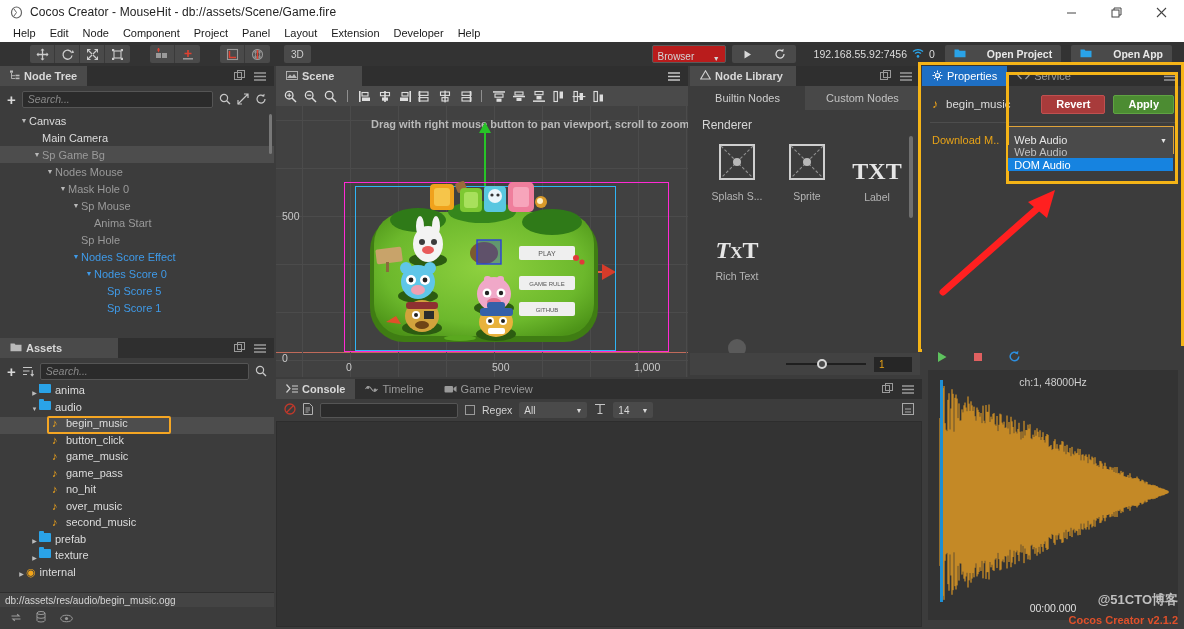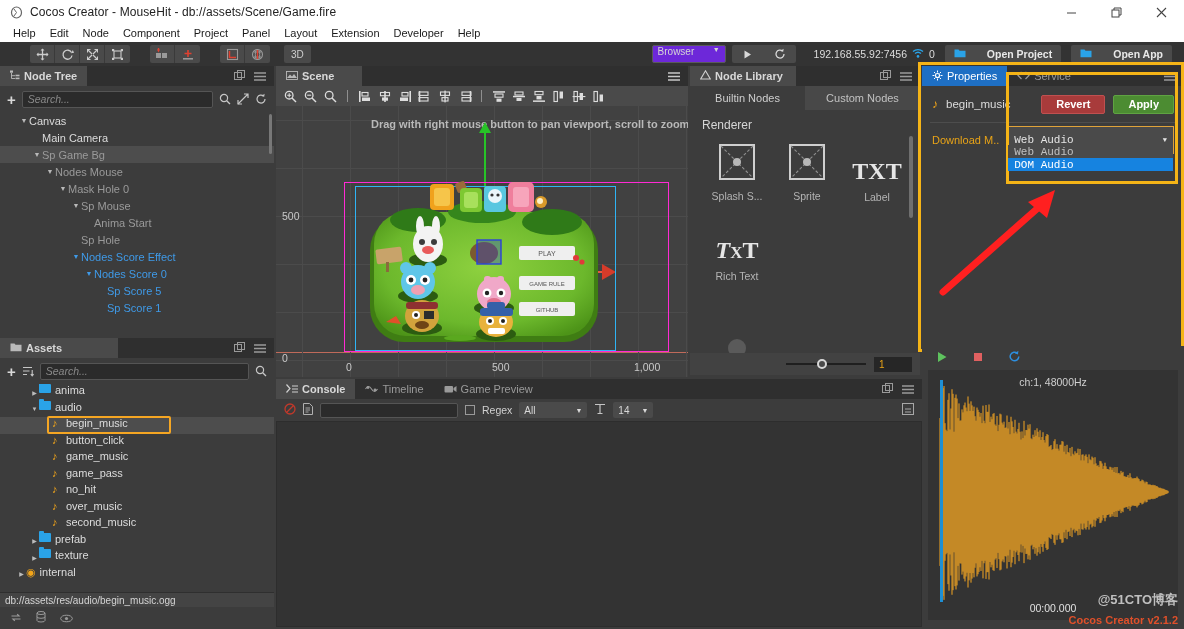--- a/index.html
+++ b/index.html
@@ -52,22 +52,22 @@
   }
   .tb-btn:last-child { border-right: none; }
   .tb-btn svg { display: block; }
   .tb-gap { width: 14px; }
   .tb-3d {
     margin-left: 14px; background: #4a4a4a; color: #cfcfcf; font-size: 10px;
     height: 18px; padding: 0 7px; display: flex; align-items: center; border-radius: 2px;
   }
   .tb-spacer { flex: 1; }
   .tb-select {
-    width: 74px; height: 18px; background: #6d28d9; border: 1px solid #5a5a5a;
-    border-radius: 2px; display: flex; align-items: flex-start; justify-content: space-between;
+    width: 74px; height: 18px; background: #b91c1c; border: 1px solid #5a5a5a;
+    border-radius: 2px; display: flex; align-items: flex-end; justify-content: space-between;
     padding: 0 5px; color: #d5d5d5; font-size: 10px;
   }
   .tb-play-group {
     margin-left: 6px; display: flex; background: #4a4a4a; border-radius: 2px; overflow: hidden;
   }
   .tb-play-btn { width: 32px; height: 18px; display: flex; align-items: center; justify-content: center; }
   .tb-ip { color: #dcdcdc; font-size: 10.5px; margin-left: 18px; display:flex; align-items:center; gap:5px;}
   .tb-openbtn {
     margin-left: 10px; height: 18px; background: #4a4a4a; border-radius: 2px;
     display: flex; align-items: center; padding: 0 9px; gap: 21px;
@@ -200,21 +200,21 @@
     display: flex; align-items: center; justify-content: center;
   }
   .pr-revert { background: #a83b3b; border: 1px solid #c05050; }
   .pr-apply { background: #4c8c32; border: 1px solid #5fa342; }
   .pr-divider { height: 1px; background: #4d4d4d; margin: 0 8px; }
   .pr-row2 { height: 34px; display: flex; align-items: center; padding: 0 10px; gap: 8px; }
   .pr-label { color: #e8a317; font-size: 11px; white-space: nowrap; }
   .pr-dd {
     position: relative; flex: 1; height: 28px; background: #4a4a4a; border: 1px solid #e0a33a;
     display: flex; align-items: center; justify-content: space-between; padding: 0 6px;
-    color: #e5e5e5; font-size: 11px; font-family: Liberation Mono, monospace;
+    color: #e5e5e5; font-size: 11px;
   }
   .pr-options { position: absolute; left: 0; top: 18px; width: 100%; z-index: 5; }
   .pr-opt { height: 13px; display: flex; align-items: center; padding: 0 6px; font-size: 11px; }
   .pr-opt.plain { background: #4a4a4a; color: #c0c0c0; }
   .pr-opt.sel { background: #1683e0; color: #ffffff; }
   .hl-box-props {
     position: absolute; left: 1006px; top: 72px; width: 172px; height: 112px;
     border: 3px solid #f5b417; pointer-events: none;
   }
   .hl-box-outer {

